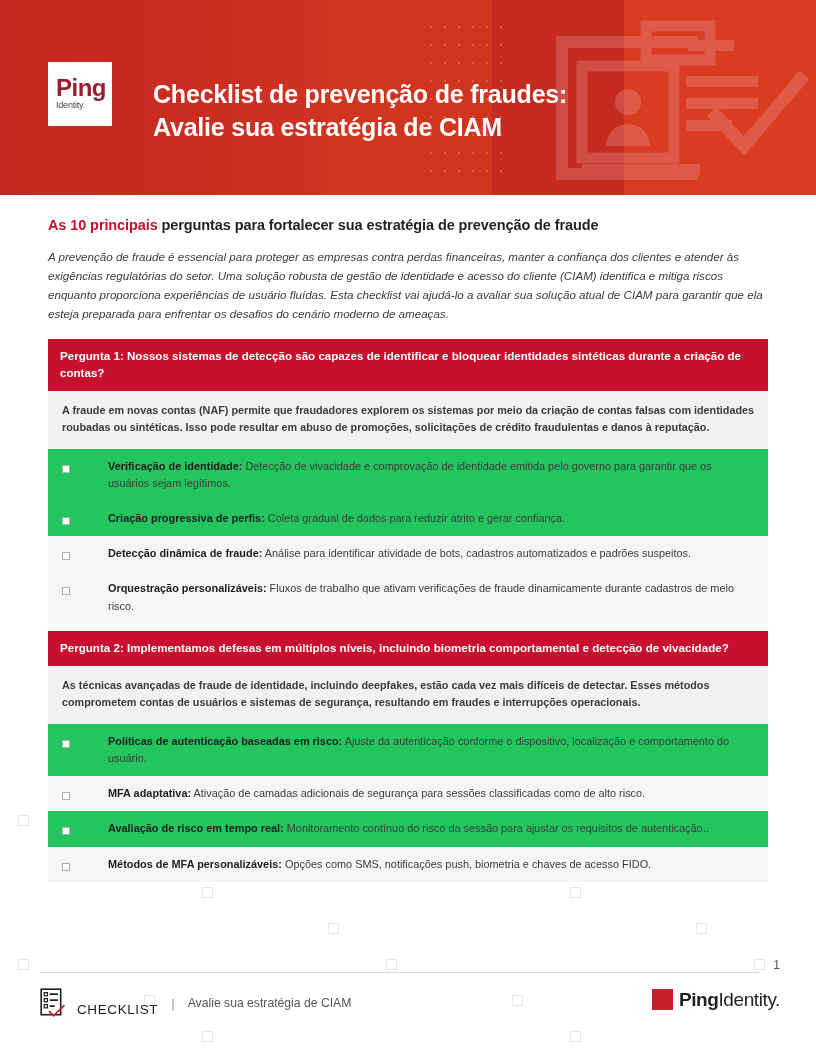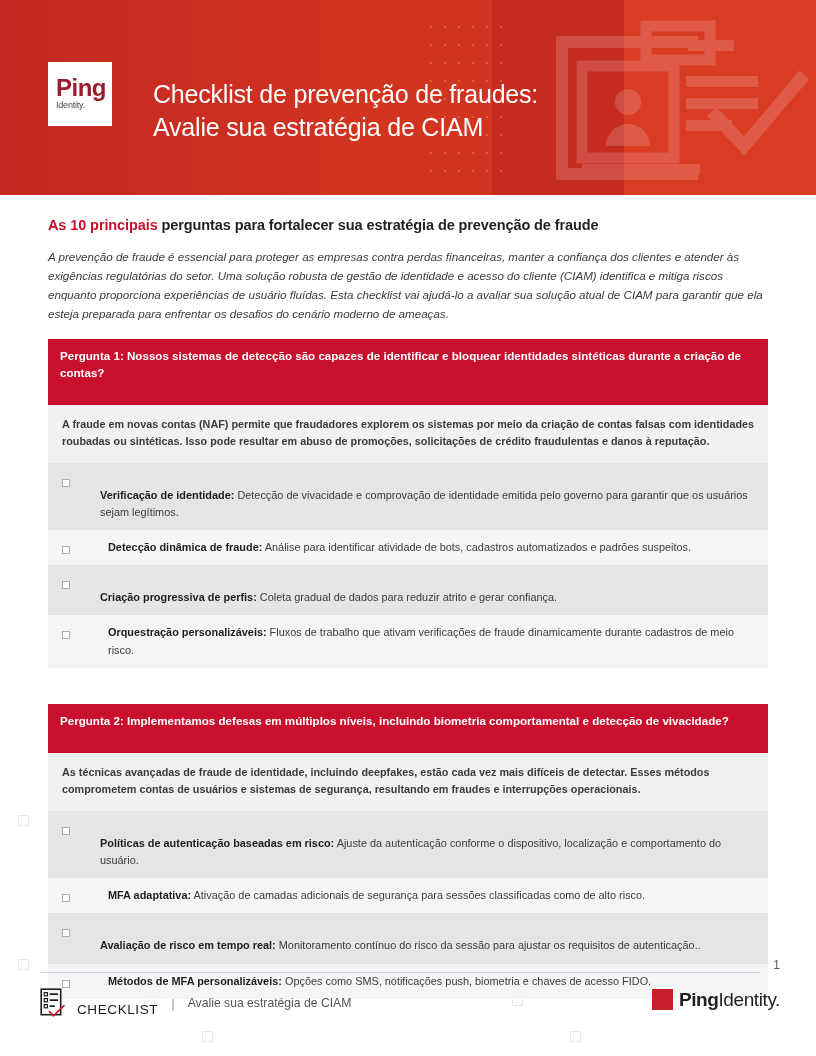--- a/index.html
+++ b/index.html
@@ -95,21 +95,21 @@
   }
 
   .header .title-wrap {
     position: absolute;
     left: 153px; top: 78px;
     z-index: 4;
   }
   .header .title-line {
     color: #ffffff;
     font-size: 25px;
-    font-weight: normal;
+    font-weight: bold;
     line-height: 1.32;
     letter-spacing: -.2px;
     white-space: nowrap;
   }
 
   
   .content {
     position: relative;
     z-index: 3;
     padding: 0 48px;
@@ -127,47 +127,47 @@
   .lede-body {
     margin-top: 14px;
     font-size: 11.6px;
     line-height: 1.64;
     color: #3b3b3d;
     font-style: italic;
   }
 
   
   .qblock { margin-top: 16px; }
-  .qblock.second { margin-top: 36px; }
+  .qblock.second { margin-top: 7px; }
 
   .q-bar {
     background: #c8102e;
     color: #ffffff;
     font-size: 11.6px;
     font-weight: bold;
     line-height: 1.45;
-    padding: 9px 12px 23px 12px;
+    padding: 9px 12px 9px 12px;
   }
 
   .q-desc {
     background: #f0f1f3;
     color: #3b3b3d;
     font-size: 10.8px;
     line-height: 1.62;
     padding: 11px 14px 12px 14px;
     font-weight: bold;
   }
 
   .item-row {
     display: flex;
     align-items: flex-start;
     padding: 9px 14px 9px 14px;
     min-height: 34px;
   }
-  .item-row.odd  { background: #e5e5e5; flex-direction: column; }
+  .item-row.odd  { background: #22c55e; }
   .item-row.even { background: #f4f5f7; }
 
   .checkbox {
     flex: 0 0 auto;
     width: 8px; height: 8px;
     border: 1px solid #a9adb5;
     background: #ffffff;
     margin-top: 7px;
     margin-right: 0;
   }
@@ -312,27 +312,27 @@
   <p class="lede-body">A prevenção de fraude é essencial para proteger as empresas contra perdas financeiras, manter a confiança dos clientes e atender às exigências regulatórias do setor. Uma solução robusta de gestão de identidade e acesso do cliente (CIAM) identifica e mitiga riscos enquanto proporciona experiências de usuário fluídas. Esta checklist vai ajudá-lo a avaliar sua solução atual de CIAM para garantir que ela esteja preparada para enfrentar os desafios do cenário moderno de ameaças.</p>
 
   <div id="questions-root">
       <div class="qblock">
         <div class="q-bar">Pergunta 1: Nossos sistemas de detecção são capazes de identificar e bloquear identidades sintéticas durante a criação de contas?</div>
         <div class="q-desc">A fraude em novas contas (NAF) permite que fraudadores explorem os sistemas por meio da criação de contas falsas com identidades roubadas ou sintéticas. Isso pode resultar em abuso de promoções, solicitações de crédito fraudulentas e danos à reputação.</div>
         <div class="item-row odd">
           <span class="checkbox"></span>
           <div class="item-text"><b>Verificação de identidade:</b><span> Detecção de vivacidade e comprovação de identidade emitida pelo governo para garantir que os usuários sejam legítimos.</span></div>
         </div>
+        <div class="item-row odd">
+          <span class="checkbox"></span>
+          <div class="item-text"><b>Criação progressiva de perfis:</b><span> Coleta gradual de dados para reduzir atrito e gerar confiança.</span></div>
+        </div>
         <div class="item-row even">
           <span class="checkbox"></span>
           <div class="item-text"><b>Detecção dinâmica de fraude:</b><span> Análise para identificar atividade de bots, cadastros automatizados e padrões suspeitos.</span></div>
-        </div>
-        <div class="item-row odd">
-          <span class="checkbox"></span>
-          <div class="item-text"><b>Criação progressiva de perfis:</b><span> Coleta gradual de dados para reduzir atrito e gerar confiança.</span></div>
         </div>
         <div class="item-row even">
           <span class="checkbox"></span>
           <div class="item-text"><b>Orquestração personalizáveis:</b><span> Fluxos de trabalho que ativam verificações de fraude dinamicamente durante cadastros de meio risco.</span></div>
         </div>
       </div>
       <div class="qblock second">
         <div class="q-bar">Pergunta 2: Implementamos defesas em múltiplos níveis, incluindo biometria comportamental e detecção de vivacidade?</div>
         <div class="q-desc">As técnicas avançadas de fraude de identidade, incluindo deepfakes, estão cada vez mais difíceis de detectar. Esses métodos comprometem contas de usuários e sistemas de segurança, resultando em fraudes e interrupções operacionais.</div>
         <div class="item-row odd">

